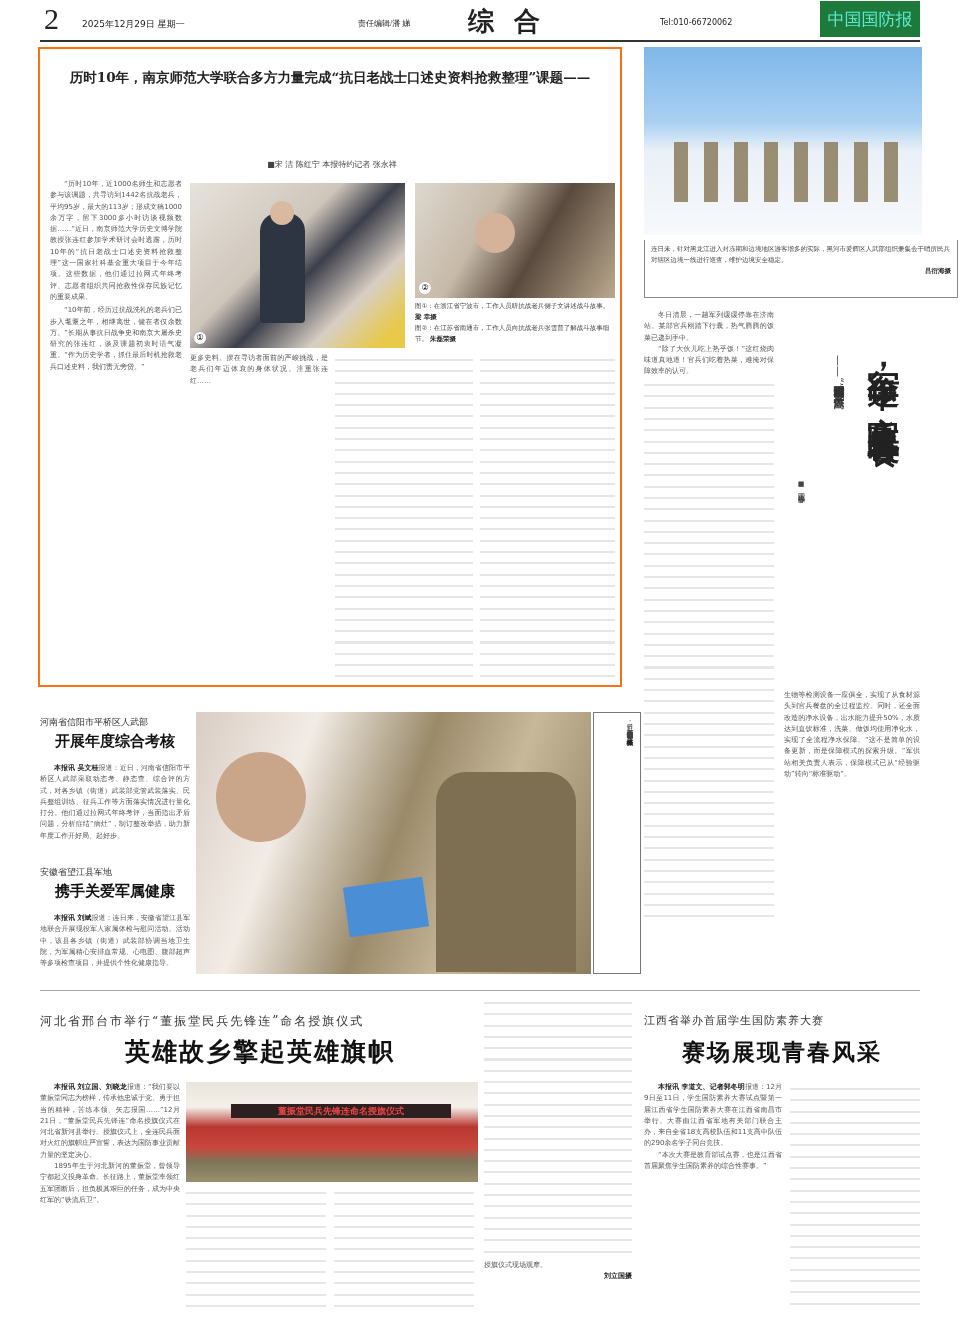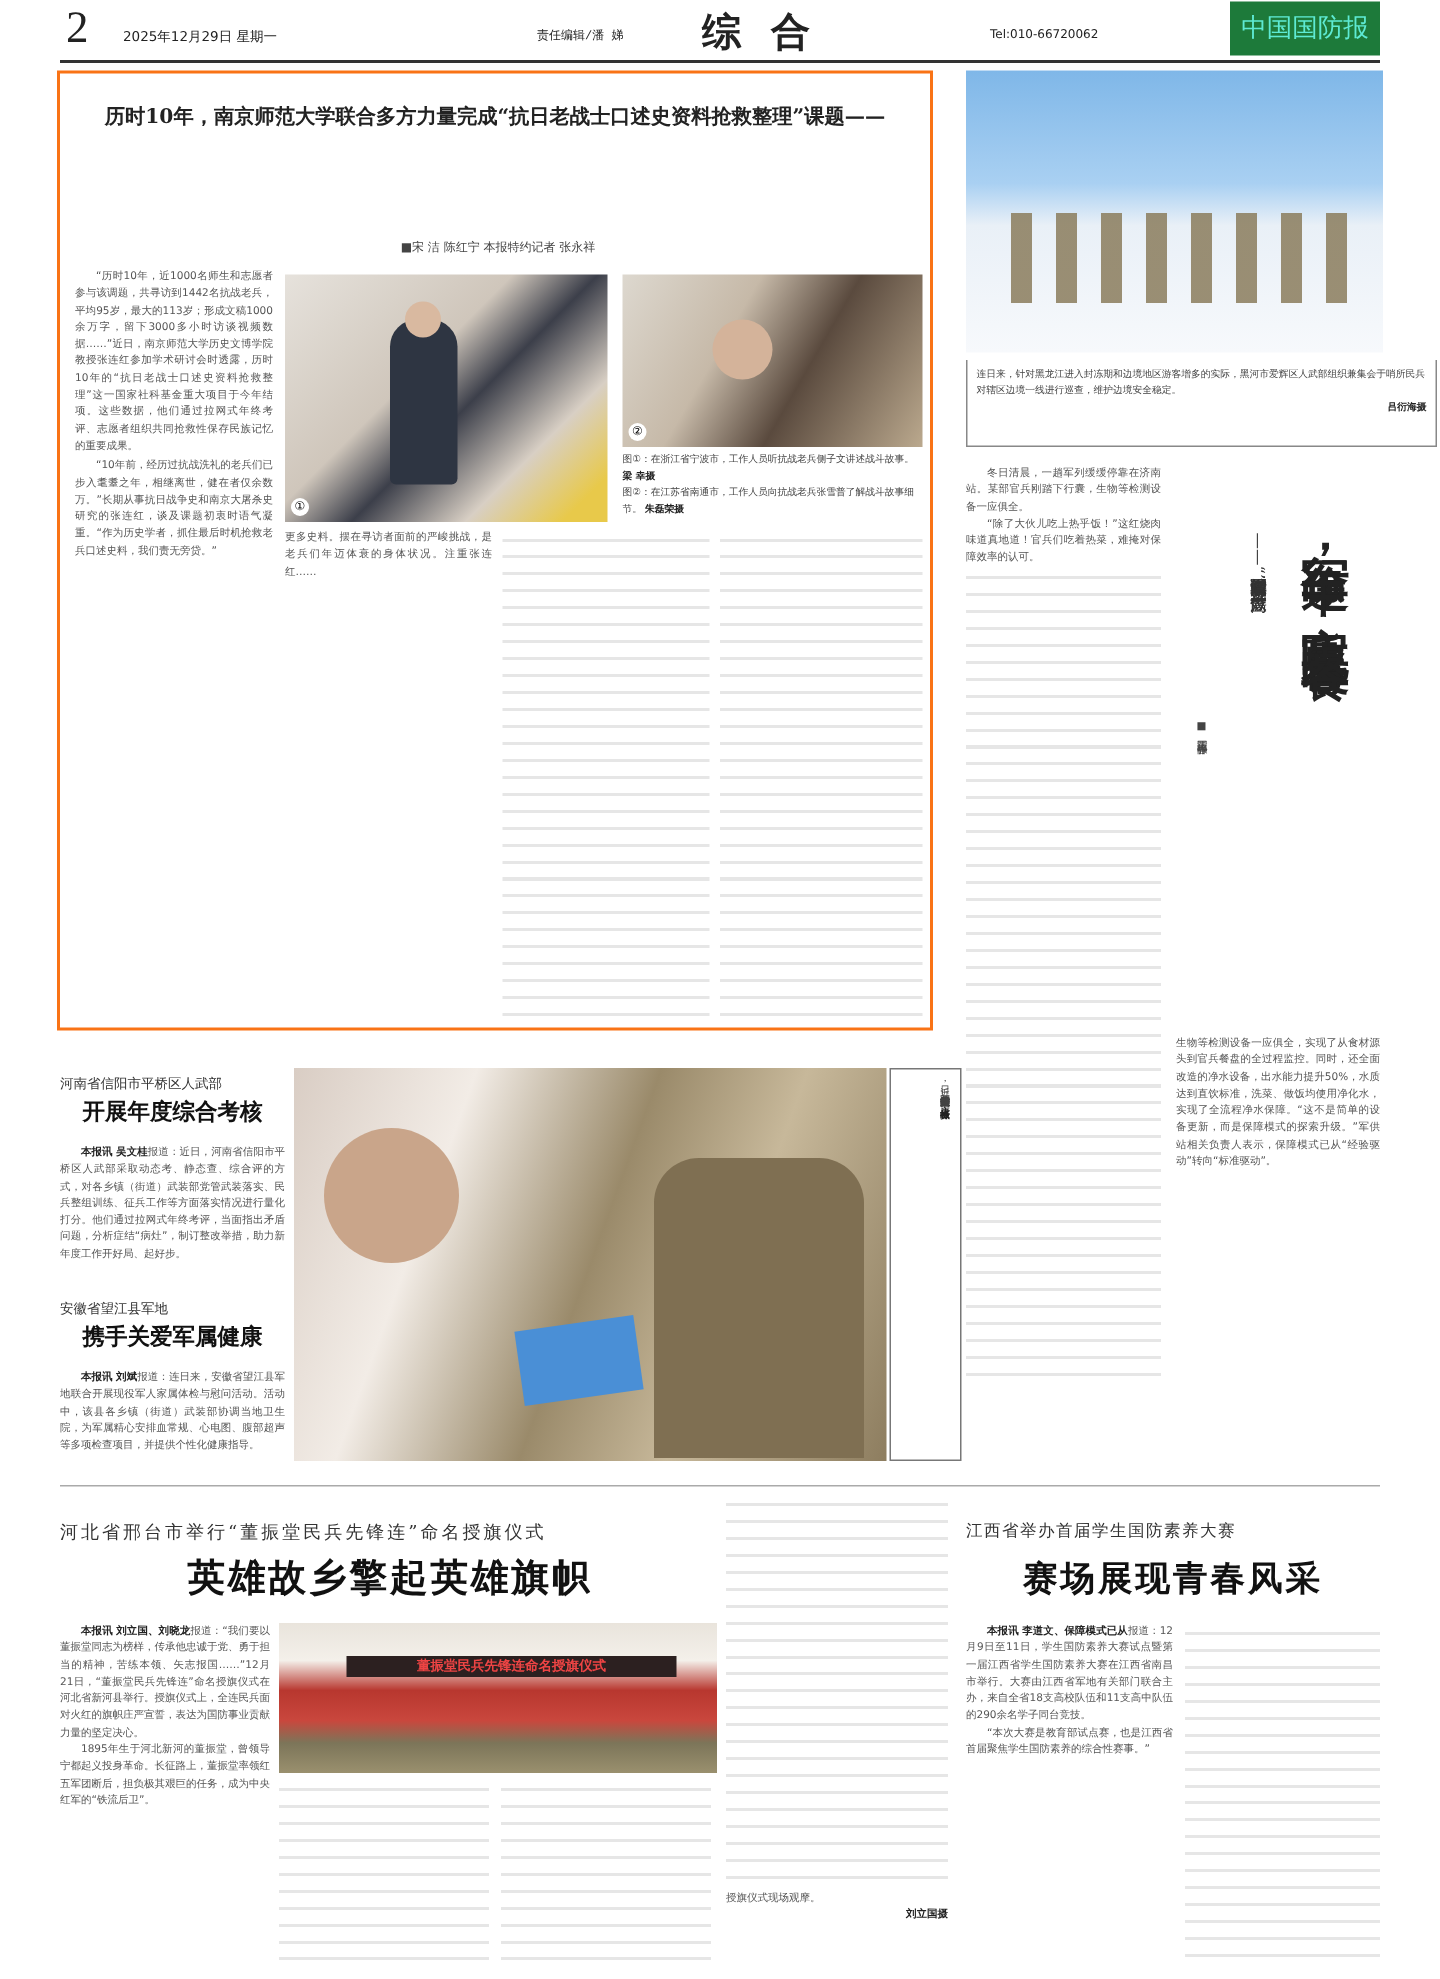--- a/index.html
+++ b/index.html
@@ -1,20 +1,20 @@
 <!DOCTYPE html>
 <html><head>
 <meta charset="utf-8">
 <style>
 *{box-sizing:border-box;margin:0;padding:0}
 body{width:960px;height:1319px;background:#fff;font-family:"DejaVu Serif","Liberation Serif",serif;color:#222;position:relative;overflow:hidden}
 .masthead{position:absolute;left:40px;top:0;width:880px;height:42px;border-bottom:2px solid #333}
 .mh-num{position:absolute;left:4px;top:2px;font-size:30px;font-family:"Liberation Serif",serif}
 .mh-date{position:absolute;left:42px;top:18px;font-size:9px;font-family:"DejaVu Sans",sans-serif}
-.mh-editor{position:absolute;left:318px;top:18px;font-size:8px;font-family:Liberation Mono, monospace}
+.mh-editor{position:absolute;left:318px;top:18px;font-size:8px;font-family:Liberation Serif, serif}
 .mh-section{position:absolute;left:428px;top:4px;font-size:26px;font-weight:bold;letter-spacing:20px;font-family:"DejaVu Sans",sans-serif}
 .mh-tel{position:absolute;left:620px;top:18px;font-size:8px;font-family:"DejaVu Sans",sans-serif}
 .mh-logo{position:absolute;right:0;top:1px;width:100px;height:36px;background:#1d7a3a;color:#5eead4;font-size:17px;text-align:center;line-height:36px;font-family:"DejaVu Serif",serif}
 .box1{position:absolute;left:38px;top:47px;width:584px;height:640px;border:2px solid #f97316}
 .kicker1{position:absolute;left:20px;top:20px;width:540px;font-size:13.5px;font-weight:bold;text-align:center}
 .head1{position:absolute;left:0;top:48px;width:584px;font-size:38px;font-weight:bold;text-align:center;letter-spacing:5px;font-family:"DejaVu Sans",sans-serif}
 .byline1{position:absolute;left:0;top:110px;width:584px;text-align:center;font-size:8px;color:#444}
 .col{position:absolute;font-size:7px;line-height:11.3px;color:#555;text-align:justify;overflow:hidden;font-family:"DejaVu Sans",sans-serif}
 .photo{position:absolute;overflow:hidden}
 .cap{position:absolute;font-size:6.5px;line-height:11px;color:#444;font-family:"DejaVu Sans",sans-serif}
@@ -64,21 +64,21 @@
 
 <div class="photo" style="left:644px;top:47px;width:278px;height:188px;background:linear-gradient(180deg,#7fb7e8 0%,#a9d0f2 40%,#e9f0f7 55%,#f7f9fc 100%)">
   <div style="position:absolute;left:30px;top:95px;width:230px;height:60px;background:repeating-linear-gradient(90deg,#8a7c5c 0 14px,transparent 14px 30px);opacity:.85"></div>
 </div>
 <div class="cap" style="left:644px;top:240px;width:314px;border:1px solid #888;border-top:none;padding:4px 6px;height:58px">
   <span>连日来，针对黑龙江进入封冻期和边境地区游客增多的实际，黑河市爱辉区人武部组织兼集会于哨所民兵对辖区边境一线进行巡查，维护边境安全稳定。</span>
   <div style="text-align:right" class="credit">吕衍海摄</div>
 </div>
 
 <div class="col" style="left:644px;top:310px;width:130px;height:670px">
-  <p style="text-indent:14px">冬日清晨，一趟军列缓缓停靠在济南站。某部官兵刚踏下行囊，生物等检测设备一应俱全。</p>
+  <p style="text-indent:14px">冬日清晨，一趟军列缓缓停靠在济南站。某部官兵刚踏下行囊，热气腾腾的饭菜已递到手中。</p>
   <p style="text-indent:14px">“除了大伙儿吃上热乎饭！”这红烧肉味道真地道！官兵们吃着热菜，难掩对保障效率的认可。</p>
   <div style="height:540px;background:repeating-linear-gradient(#fff 0 6px,#e6e6e6 6px 8px,#fff 8px 11.3px)"></div>
 </div>
 <div class="vert" style="left:862px;top:345px;font-size:32px;font-weight:bold;font-family:'DejaVu Sans',sans-serif;letter-spacing:3px;height:400px">行军途中，官兵吃上暖胃餐</div>
 <div class="vert" style="left:830px;top:355px;font-size:11px;color:#333;height:320px">——山东省济南军供站智能厨房实现“五菜一汤”高效供应</div>
 <div class="vert" style="left:796px;top:480px;font-size:7px;color:#444;height:120px;font-family:'DejaVu Sans',sans-serif">■范国正 张春静</div>
 <div class="col" style="left:784px;top:690px;width:136px;height:290px">
     <p>生物等检测设备一应俱全，实现了从食材源头到官兵餐盘的全过程监控。同时，还全面改造的净水设备，出水能力提升50%，水质达到直饮标准，洗菜、做饭均使用净化水，实现了全流程净水保障。“这不是简单的设备更新，而是保障模式的探索升级。”军供站相关负责人表示，保障模式已从“经验驱动”转向“标准驱动”。</p>
   </div>
 
@@ -117,16 +117,16 @@
 <div class="col" style="left:334px;top:1186px;width:140px;height:126px;background:repeating-linear-gradient(#fff 0 6px,#e6e6e6 6px 8px,#fff 8px 11.3px)"></div>
 <div class="col" style="left:484px;top:996px;width:148px;height:260px;background:repeating-linear-gradient(#fff 0 6px,#e6e6e6 6px 8px,#fff 8px 11.3px)"></div>
 <div class="col" style="left:484px;top:1260px;width:148px;height:30px">
   <p>授旗仪式现场观摩。</p>
   <p style="text-align:right" class="credit">刘立国摄</p>
 </div>
 
 <div class="kicker" style="left:644px;top:1013px;width:276px;font-size:11px;letter-spacing:1px">江西省举办首届学生国防素养大赛</div>
 <div class="subhead" style="left:644px;top:1037px;width:276px;font-size:23px;letter-spacing:2px">赛场展现青春风采</div>
 <div class="col" style="left:644px;top:1082px;width:138px;height:230px">
-  <p style="text-indent:14px"><span class="credit">本报讯</span> <span class="credit">李道文、保障模式已从</span><span>报道：12月9日至11日，学生国防素养大赛试点暨第一届江西省学生国防素养大赛在江西省南昌市举行。大赛由江西省军地有关部门联合主办，来自全省18支高校队伍和11支高中队伍的290余名学子同台竞技。</span></p>
+  <p style="text-indent:14px"><span class="credit">本报讯</span> <span class="credit">李道文、记者郭冬明</span><span>报道：12月9日至11日，学生国防素养大赛试点暨第一届江西省学生国防素养大赛在江西省南昌市举行。大赛由江西省军地有关部门联合主办，来自全省18支高校队伍和11支高中队伍的290余名学子同台竞技。</span></p>
   <p style="text-indent:14px">“本次大赛是教育部试点赛，也是江西省首届聚焦学生国防素养的综合性赛事。”</p>
 </div>
 <div class="col" style="left:790px;top:1082px;width:130px;height:230px;background:repeating-linear-gradient(#fff 0 6px,#e6e6e6 6px 8px,#fff 8px 11.3px)"></div>
 
 </body></html>

